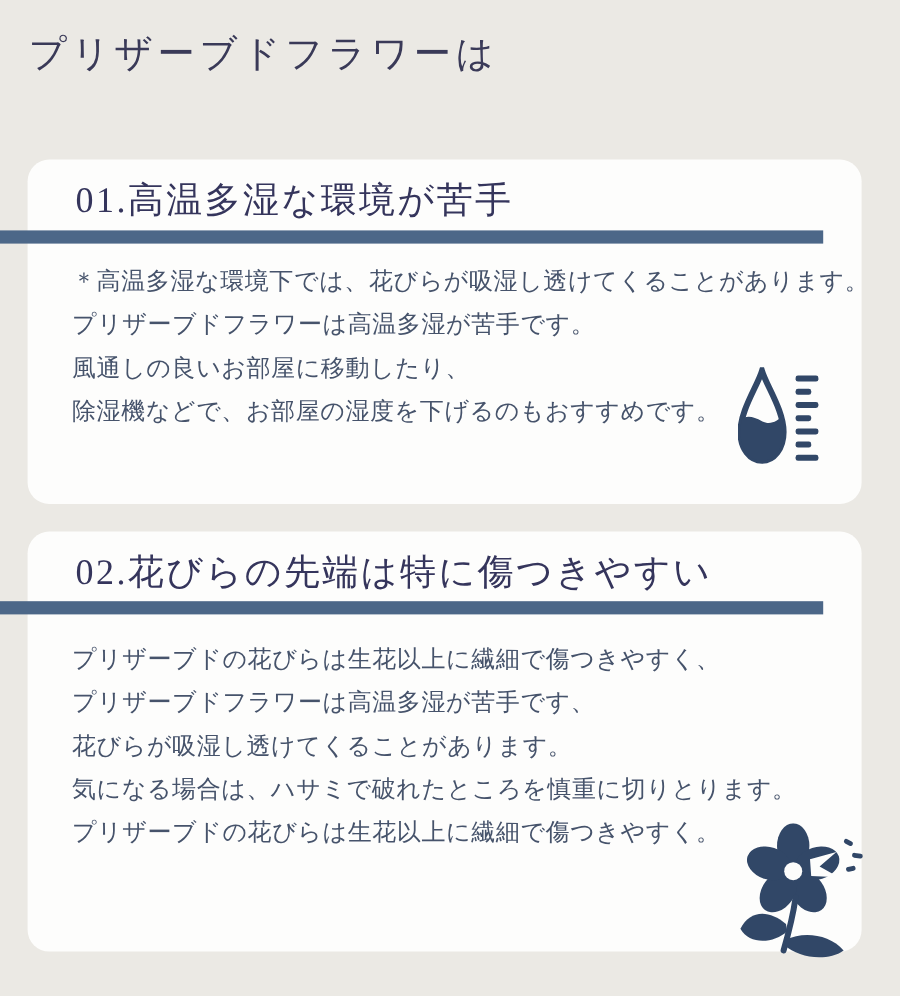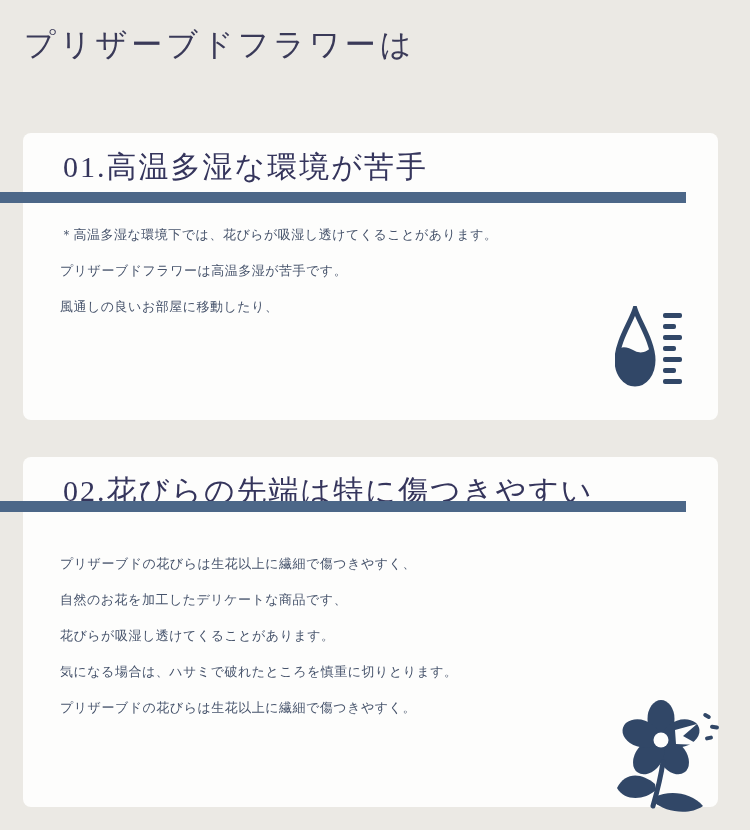--- a/index.html
+++ b/index.html
@@ -17,41 +17,41 @@
     padding-top:20px;
     text-align:left;
     color:#3a3a58;
     font-family:"Liberation Serif","DejaVu Serif",serif;
     padding-left:24px;
   }
   .hero-line{font-size:31px;line-height:50px;letter-spacing:4px;font-weight:500;}
   
   .card{
     position:absolute;left:23px;width:695px;
-    background:#fdfdfc;border-radius:8px;
+    background:#fdfdfc;border-radius:18px;
   }
   .card1{top:133px;height:287px;}
-  .card2{top:457px;height:350px;}
+  .card2{top:443px;height:350px;}
   .card-title{
     position:absolute;left:40px;top:14px;margin:0;
     font-family:"Liberation Serif","DejaVu Serif",serif;
     font-size:30px;font-weight:500;letter-spacing:2px;
     color:#35355c;white-space:nowrap;
   }
   
   .accent-bar{
     position:absolute;left:0;width:686px;height:11px;
     background:#4c6788;z-index:3;
   }
   .bar1{top:192px;}
   .bar2{top:501px;}
   
   .card-body{
     position:absolute;left:37px;right:30px;
-    font-size:13px;line-height:36px;
+    font-size:20px;line-height:36px;
     color:#46536b;letter-spacing:0.5px;
   }
   .card1 .card-body{top:84px;}
   .card2 .card-body{top:89px;}
   .card-body p{margin:0;white-space:nowrap;}
   
   .icon-humidity{position:absolute;left:592px;top:173px;width:72px;height:85px;color:#314767;}
   .icon-flower{position:absolute;left:592px;top:243px;width:106px;height:114px;color:#314767;}
 </style>
 </head>
@@ -62,20 +62,21 @@
   <header class="hero">
     <div class="hero-line">プリザーブドフラワーは</div>
   </header>
 
   <section class="card card1">
     <h2 class="card-title">01.高温多湿な環境が苦手</h2>
     <div class="card-body">
       <p>＊高温多湿な環境下では、花びらが吸湿し透けてくることがあります。</p>
       <p>プリザーブドフラワーは高温多湿が苦手です。</p>
       <p>風通しの良いお部屋に移動したり、</p>
+      <p>除湿機などで、お部屋の湿度を下げるのもおすすめです。</p>
     </div>
 
     <svg class="icon-humidity" viewBox="0 0 72 85" aria-hidden="true">
       <defs>
         <clipPath id="dropClip">
           <path d="M20 3 C16 16 2 36 2 54 C2 68 10 78 20 78 C30 78 38 68 38 54 C38 36 24 16 20 3 Z"></path>
         </clipPath>
       </defs>
       <path d="M20 3 C16 16 2 36 2 54 C2 68 10 78 20 78 C30 78 38 68 38 54 C38 36 24 16 20 3 Z" fill="none" stroke="currentColor" stroke-width="5"></path>
       <path clip-path="url(#dropClip)" fill="currentColor" d="M0 46 C6 39 12 41 20 45 C28 49 33 44 40 39 L40 82 L0 82 Z"></path>
@@ -89,21 +90,21 @@
         <rect x="48" y="73" width="19" height="5" rx="2"></rect>
       </g>
     </svg>
   </section>
   <div class="accent-bar bar1"></div>
 
   <section class="card card2">
     <h2 class="card-title">02.花びらの先端は特に傷つきやすい</h2>
     <div class="card-body">
       <p>プリザーブドの花びらは生花以上に繊細で傷つきやすく、</p>
-      <p>自然のお花を加工したデリケートな商品です、</p>
+      <p>プリザーブドフラワーは高温多湿が苦手です、</p>
       <p>花びらが吸湿し透けてくることがあります。</p>
       <p>気になる場合は、ハサミで破れたところを慎重に切りとります。</p>
       <p>プリザーブドの花びらは生花以上に繊細で傷つきやすく。</p>
     </div>
 
     <svg class="icon-flower" viewBox="0 0 106 114" aria-hidden="true">
 
       <g transform="translate(46,40)" fill="currentColor">
         <ellipse cx="0" cy="-21" rx="13.5" ry="19"></ellipse>
         <ellipse cx="0" cy="-21" rx="13.5" ry="19" transform="rotate(72)"></ellipse>

